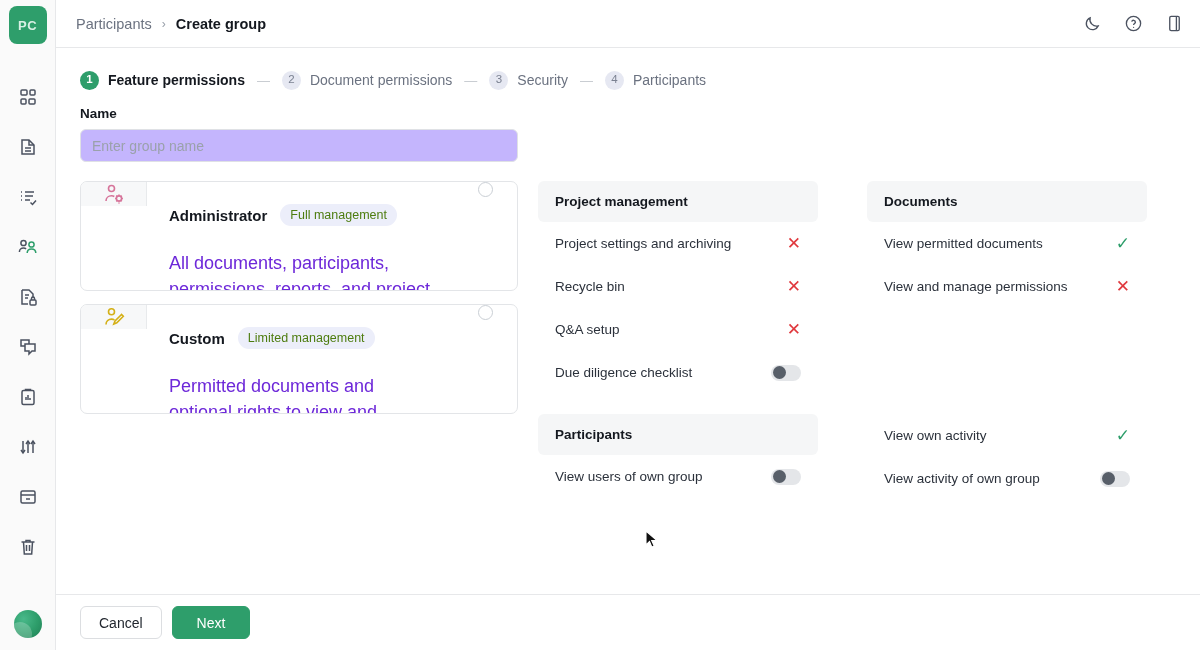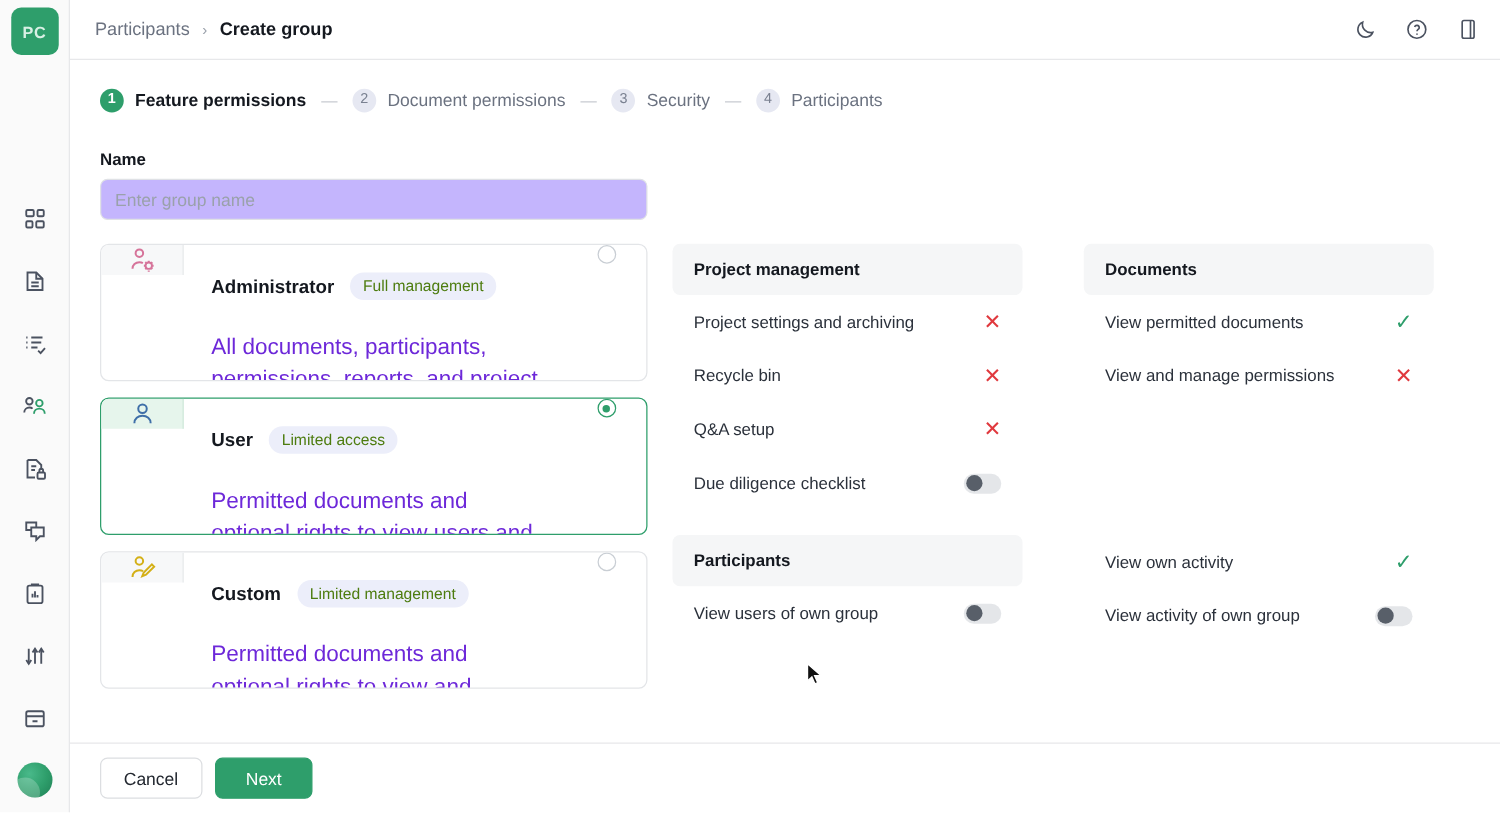--- a/index.html
+++ b/index.html
@@ -10,21 +10,21 @@
     background:#ffffff;
     color:#1f2430;
     overflow:hidden;
     position:relative;
   }
 
   
   #sidebar {
     position:absolute; left:0; top:0; width:56px; height:650px;
     background:#fafafa; border-right:1px solid #e7e8ea;
-    display:flex; flex-direction:column; align-items:center;justify-content:space-between;
+    display:flex; flex-direction:column; align-items:center;
   }
   #logo {
     width:38px; height:38px; margin-top:6px; border-radius:8px;
     background:#2e9e6b; color:#d8f0e4;
     display:flex; align-items:center; justify-content:center;
     font-size:13px; font-weight:bold; letter-spacing:.5px;
   }
   .nav-list { margin-top:28px; display:flex; flex-direction:column; align-items:center; width:100%; }
   .nav-item {
     width:56px; height:50px; display:flex; align-items:center; justify-content:center;
@@ -67,21 +67,21 @@
     display:flex; align-items:center; justify-content:center;
     font-size:11.5px; line-height:1;
   }
   .step.active .step-num { background:#2e9e6b; color:#fff; font-weight:bold; }
   .step.idle .step-num { background:#e6e8f2; color:#7a8191; }
   .step.active .step-label { color:#14181f; font-weight:bold; }
   .step.idle .step-label { color:#6b7280; }
   .step-dash { color:#c3c7cd; font-size:13px; }
 
   
-  #content { position:absolute; left:56px; top:120px; width:1144px; height:488px; padding:0 24px; }
+  #content { position:absolute; left:56px; top:106px; width:1144px; height:488px; padding:0 24px; }
 
   #name-label { font-size:13.5px; font-weight:bold; color:#14181f; margin-bottom:8px; }
   #name-input {
     width:438px; height:33px; border:1px solid #dfe1e5; border-radius:6px;
     padding:0 11px; font-size:14px; font-family:inherit; color:#14181f;
     outline:none; background:#c4b5fd;
   }
   #name-input::placeholder { color:#9aa1ab; }
 
   #columns { display:flex; gap:20px; margin-top:19px; }
@@ -330,38 +330,20 @@
             <div class="role-top">
               <span class="role-name">Administrator</span>
               <span class="role-badge">Full management</span>
             </div>
             <div class="role-desc">All documents, participants, permissions, reports, and project settings</div>
           </div>
           <div class="role-radio-wrap">
             <div class="radio"></div>
           </div>
         </div>
-        <div class="role-card selected">
-          <div class="role-icon">
-            <svg width="24" height="24" viewBox="0 0 24 24" fill="none" stroke="#3f6fa8" stroke-width="1.6">
-              <circle cx="12" cy="8" r="3.4"></circle>
-              <path d="M5.5 19.5c0-3.4 2.9-5.9 6.5-5.9s6.5 2.5 6.5 5.9"></path>
-            </svg>
-          </div>
-          <div class="role-body">
-            <div class="role-top">
-              <span class="role-name">User</span>
-              <span class="role-badge">Limited access</span>
-            </div>
-            <div class="role-desc">Permitted documents and optional rights to view users and activity of their group</div>
-          </div>
-          <div class="role-radio-wrap">
-            <div class="radio on"></div>
-          </div>
-        </div>
         <div class="role-card">
           <div class="role-icon">
             <svg width="24" height="24" viewBox="0 0 24 24" fill="none" stroke="#d4b017" stroke-width="1.6">
               <circle cx="9.5" cy="6.8" r="3"></circle>
               <path d="M4 19.5c0-3.2 2.5-5.4 5.5-5.4 1.1 0 2.1.3 3 .8"></path>
               <path d="M19.5 9.5L13 16l-1.2 3 3-1.2 6.5-6.5z"></path>
             </svg>
           </div>
           <div class="role-body">
             <div class="role-top">

